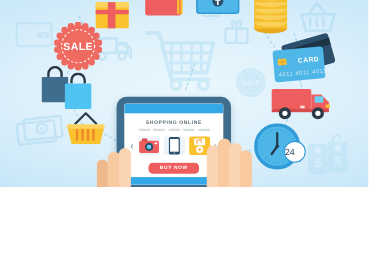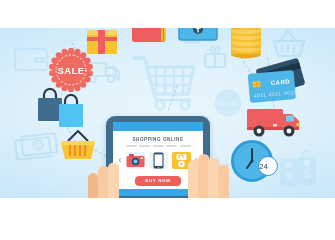--- a/index.html
+++ b/index.html
@@ -1,20 +1,19 @@
 <!DOCTYPE html>
 <html><head>
 <meta charset="utf-8">
 <style>
   html,body{margin:0;padding:0;background:#fff;}
   body{font-family:"Liberation Sans",sans-serif;}
   #stage{
     position:relative;width:335px;height:170px;overflow:hidden;
     background:radial-gradient(ellipse 120% 95% at 50% 48%, #eaf7fd 0%, #dcf0fb 38%, #c5e6f8 70%, #b4ddf5 100%);
-    margin-top:28px;
   }
   .abs{position:absolute;}
   .faded{opacity:.30;}
   .faded2{opacity:.22;}
 
   
   .dash{position:absolute;border-top:1px dashed #8fcbe8;opacity:.75;transform-origin:0 0;}
 
   
   .giftbox{position:absolute;}

